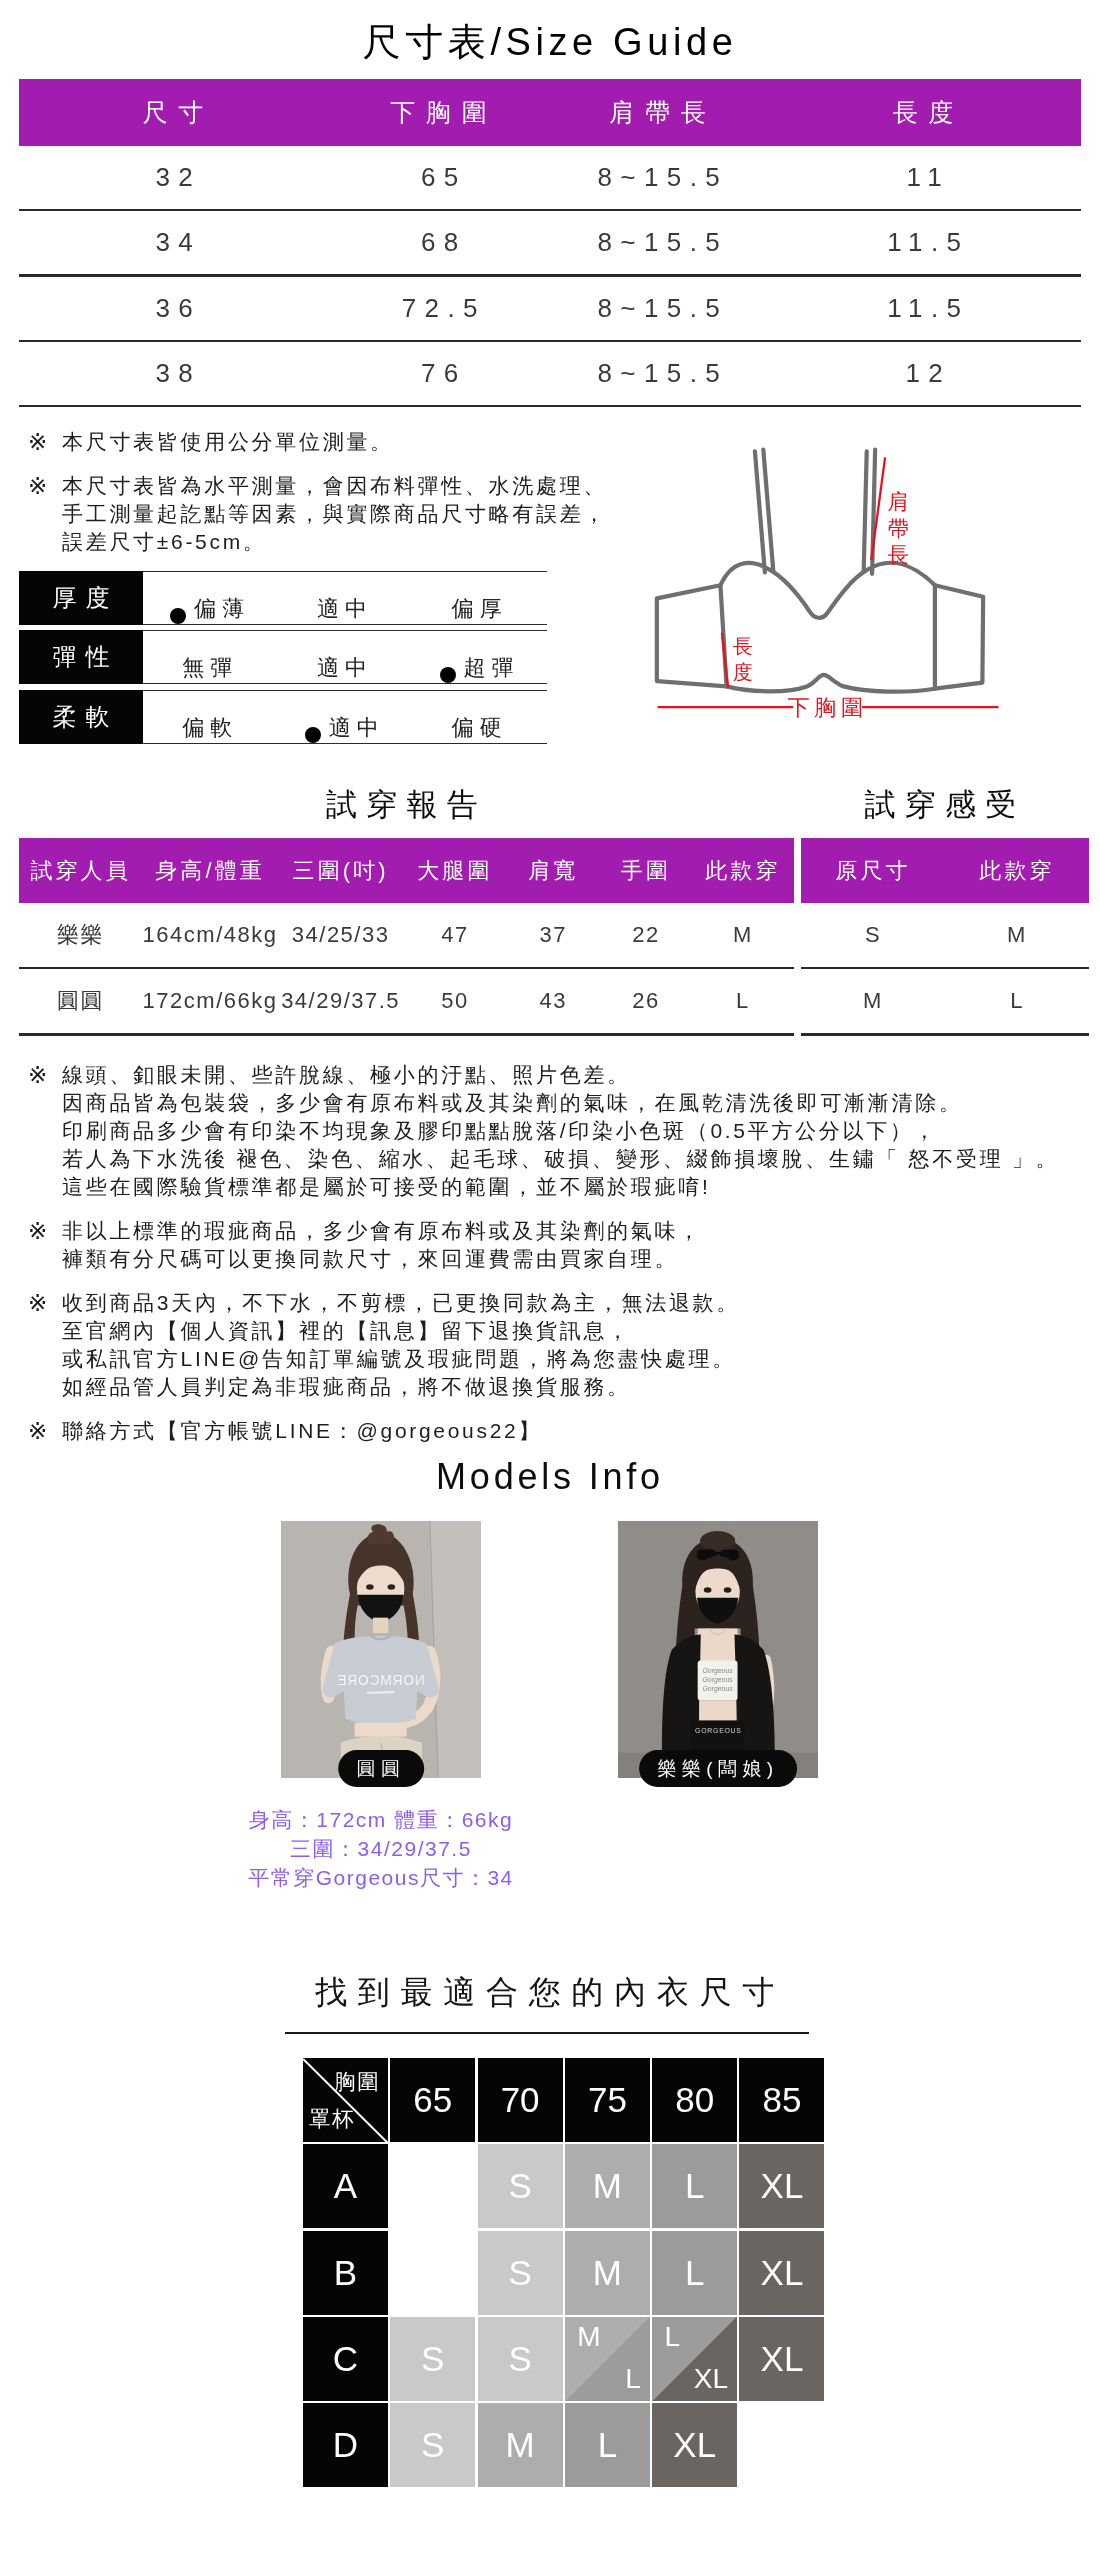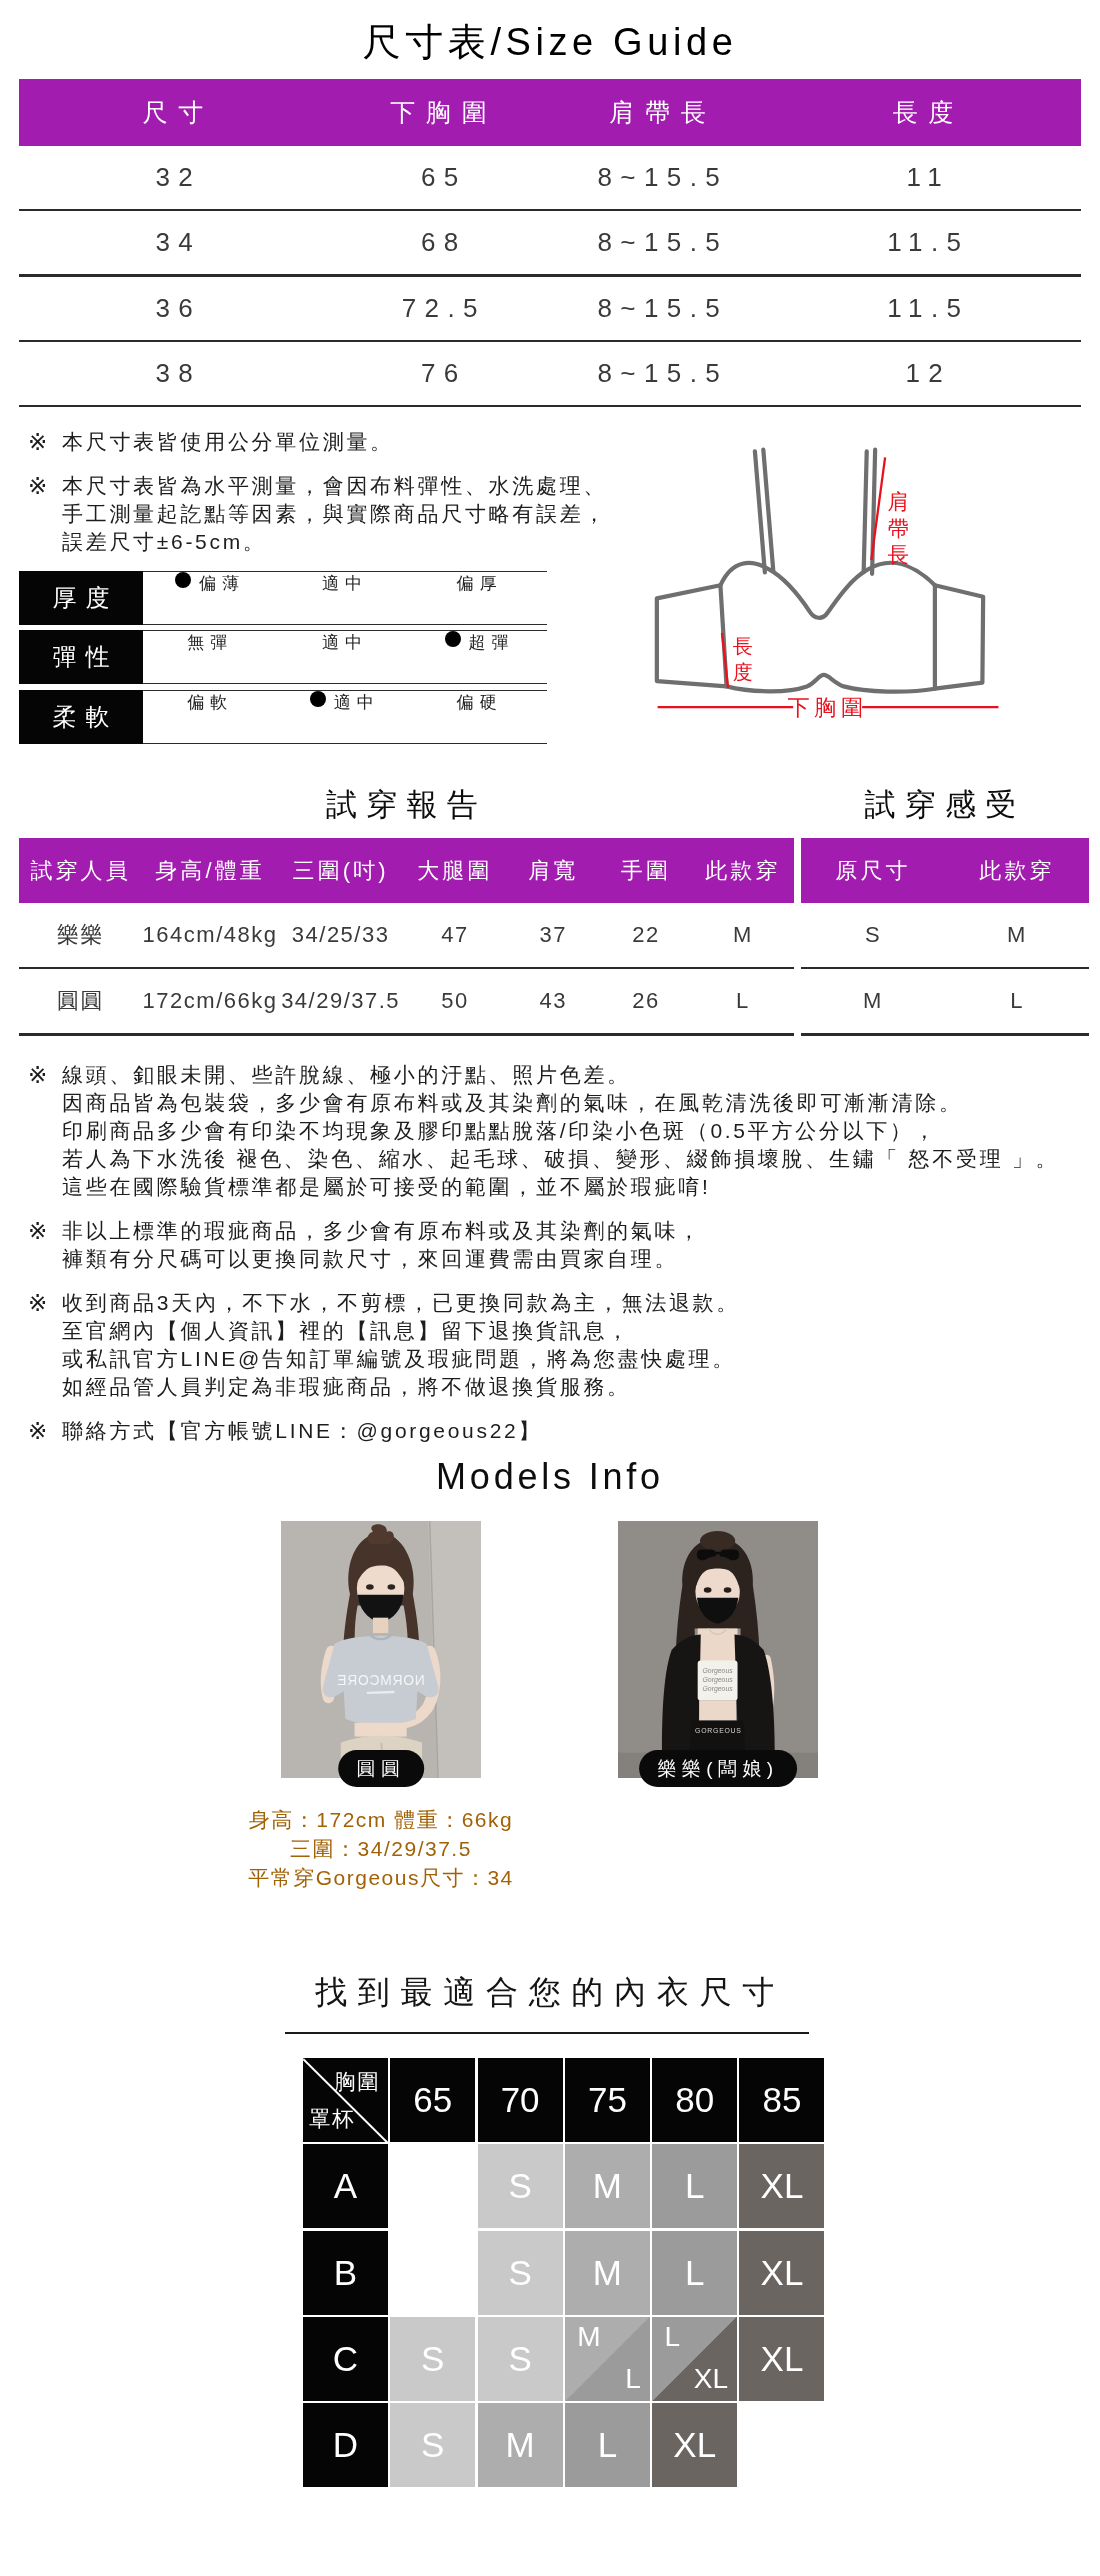--- a/index.html
+++ b/index.html
@@ -41,37 +41,37 @@
   .note-marker{width:34px;flex:0 0 34px;font-size:23px;}
   .note-line{white-space:nowrap;}
 
   
   #attr-table{position:absolute;left:19px;top:571px;width:528px;}
   .attr-row{display:flex;height:54px;margin-bottom:5.4px;}
   .attr-label{flex:0 0 124px;background:#050505;color:#fff;display:flex;align-items:center;
     justify-content:center;font-size:24px;letter-spacing:9.2px;text-indent:9.2px;}
   .attr-content{flex:1;border-top:1.5px solid #2b2b2b;border-bottom:1.5px solid #2b2b2b;
     display:grid;grid-template-columns:1fr 1fr 1fr;}
-  .attr-opt{display:flex;align-items:flex-start;justify-content:center;font-size:17px;
+  .attr-opt{display:flex;align-items:flex-end;justify-content:center;font-size:22px;
     letter-spacing:6.1px;color:#232323;}
   .dot{width:16px;height:16px;border-radius:50%;background:#000;margin-right:7.7px;flex:0 0 16px;}
 
   
   #diagram{position:absolute;left:640px;top:445px;width:360px;height:276px;}
 
   
   .model-card{position:absolute;width:200px;height:257px;}
   #model-card-0{left:281px;top:1521px;}
   #model-card-1{left:618px;top:1521px;}
   .model-card svg{position:absolute;inset:0;width:100%;height:100%;}
   .badge{position:absolute;left:50%;bottom:-9.2px;transform:translateX(-50%);
     background:#0a0a0a;color:#fff;font-size:19px;letter-spacing:5.4px;padding:5.4px 18.4px;
     border-radius:23px;white-space:nowrap;}
   .model-info{position:absolute;top:1805px;width:322px;text-align:center;
-    font-size:21px;line-height:29px;letter-spacing:1.5px;color:#a16207;}
+    font-size:21px;line-height:29px;letter-spacing:1.5px;color:#8b5cf6;}
   #model-info-0{left:220px;}
   #model-info-1{left:557px;}
 
   
   #size-grid{position:absolute;left:287px;top:2058px;display:grid;
     grid-template-columns:repeat(6,85px);grid-auto-rows:84px;gap:2.3px;margin-left:16px;}
   .g-cell{position:relative;display:flex;align-items:center;justify-content:center;
     color:#fff;font-size:35px;overflow:hidden;}
   .g-head{background:#050505;font-size:35px;}
   .g-label{background:#050505;}

